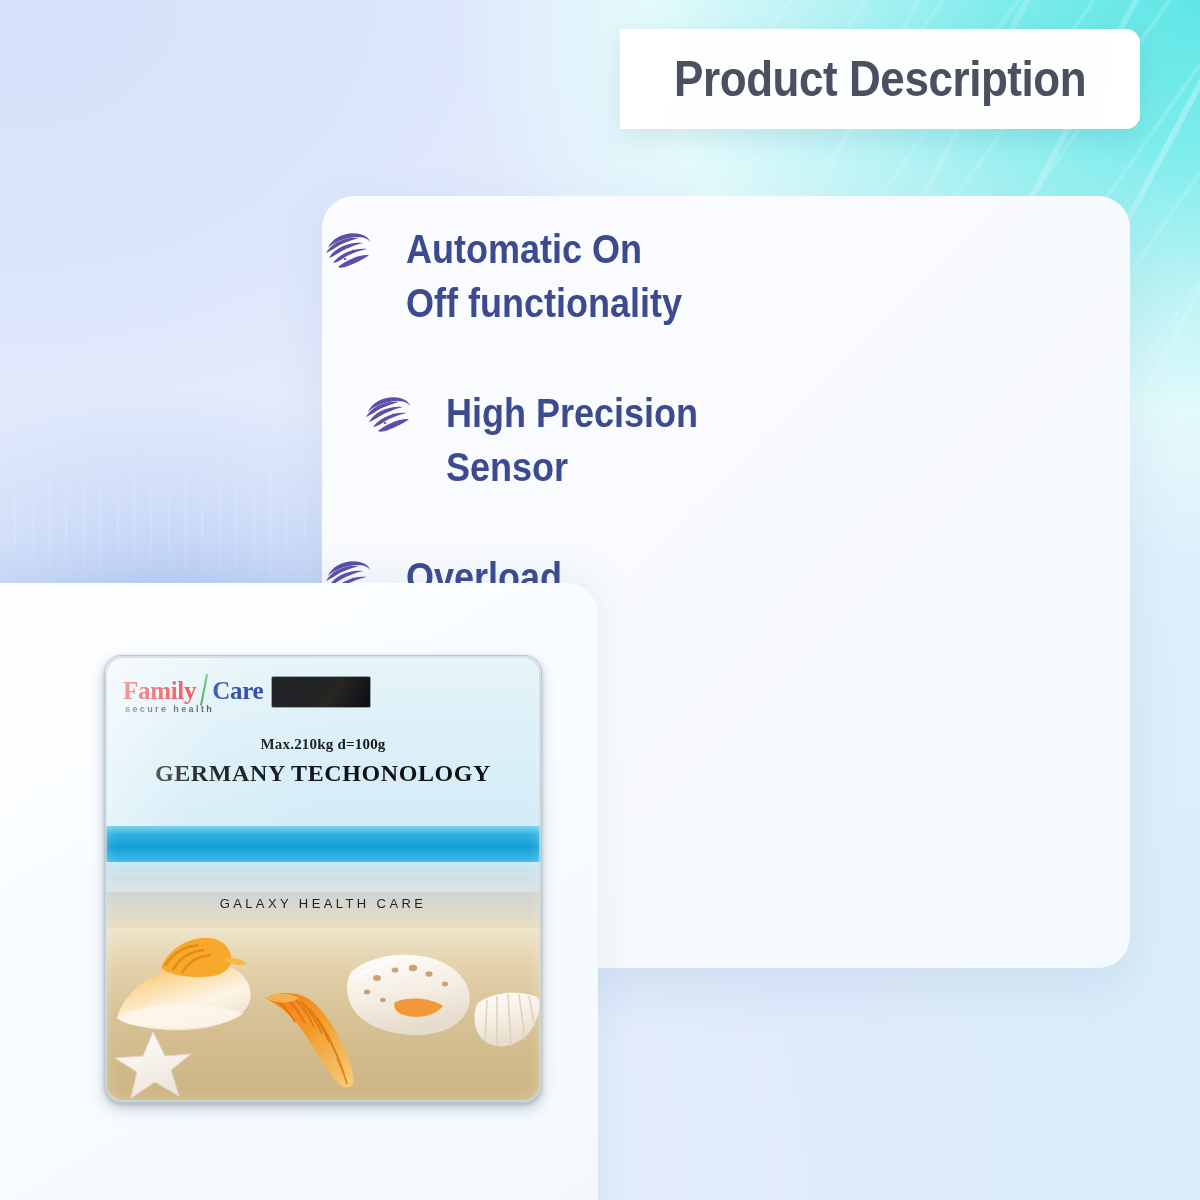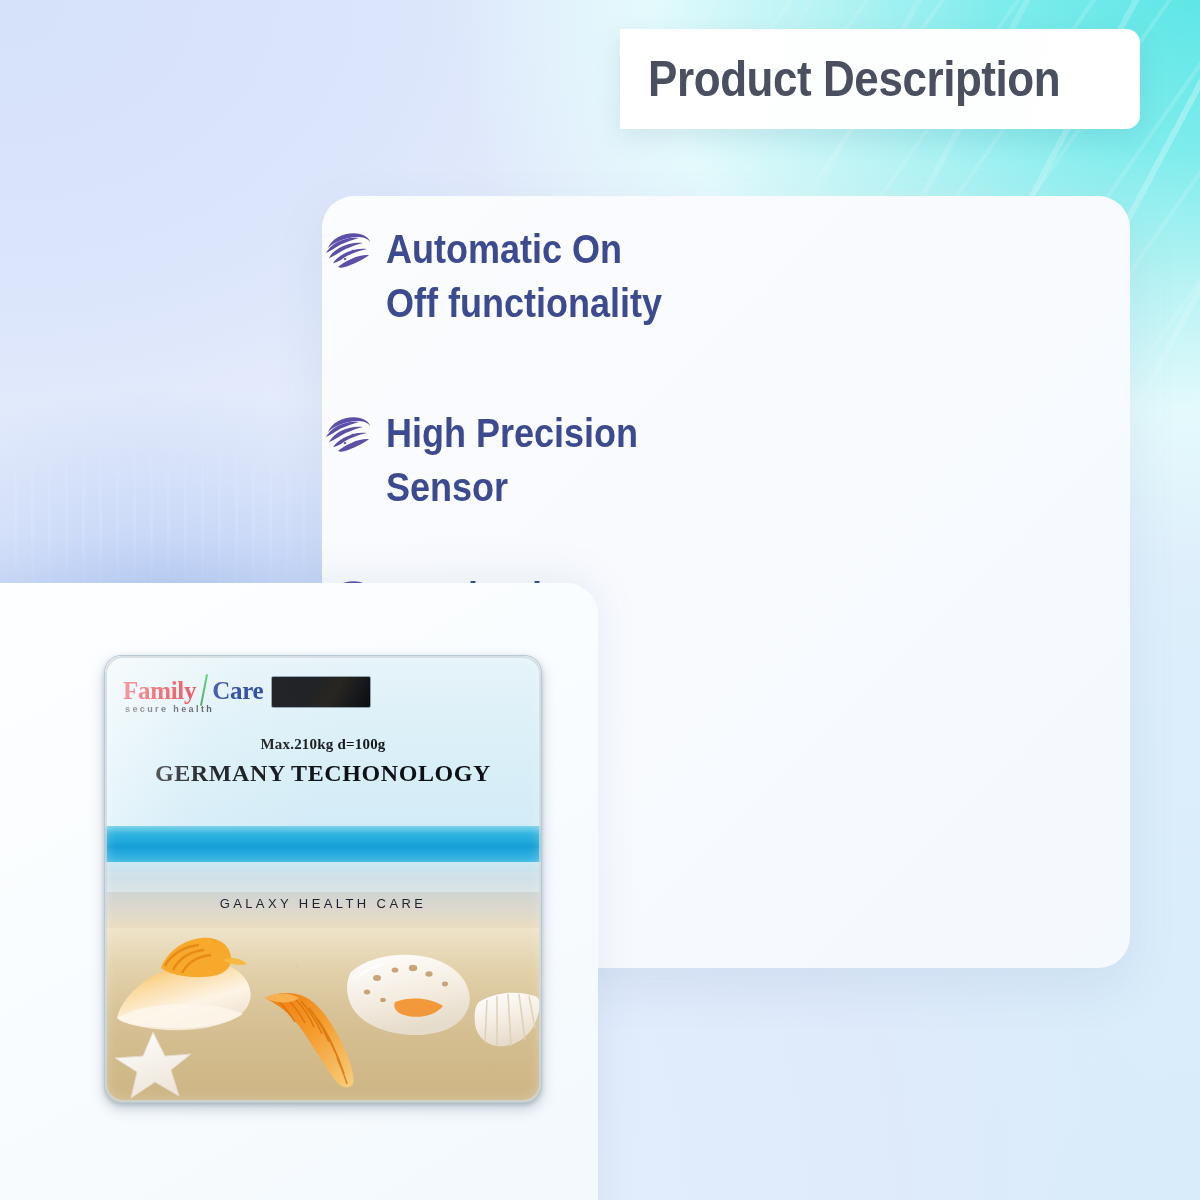--- a/index.html
+++ b/index.html
@@ -61,41 +61,41 @@
     position:absolute;left:-40px;top:300px;width:700px;height:300px;
     background:radial-gradient(70% 90% at 30% 100%, rgba(150,180,240,.55) 0%, rgba(170,195,243,.30) 45%, rgba(255,255,255,0) 78%);
   }
 
   
   .header-card{
     position:absolute;left:620px;top:29px;width:520px;height:100px;
     background:linear-gradient(100deg,#ffffff 0%,#fdfefe 60%,#ffffff 100%);
     border-radius:0 14px 14px 0;
     box-shadow:0 8px 26px rgba(60,110,140,.13);
-    display:flex;align-items:center;
+    display:flex;align-items:center;justify-content:center;
   }
   .header-title{
     font-family:"Liberation Sans Narrow","Liberation Sans", sans-serif;
     font-size:50px;font-weight:bold;color:#4a5060;
     letter-spacing:-0.5px;transform:scaleX(.88);transform-origin:center;
     white-space:nowrap;
   }
 
   
   .feature-card{
     position:absolute;left:322px;top:196px;width:808px;height:772px;
     background:linear-gradient(135deg,#fbfcfe 0%,#f8fafe 45%,#f4f9fd 100%);
     border-radius:32px;
     box-shadow:0 18px 50px rgba(70,110,160,.10);
   }
   .feature-list{
     position:absolute;left:322px;top:222px;width:500px;
   }
   .feature-item{
-    display:flex;align-items:flex-start;gap:12px;margin-bottom:44px;
+    display:flex;align-items:flex-start;gap:32px;margin-bottom:44px;
   }
   .bullet-icon{
     flex:0 0 auto;width:52px;height:44px;margin-top:6px;
   }
   .bullet-icon svg{display:block;width:52px;height:44px;}
   .feature-text{
     font-family:"Liberation Sans Narrow","Liberation Sans", sans-serif;
     font-size:40px;line-height:54px;font-weight:bold;color:#3c4a8f;
     transform:scaleX(.9);transform-origin:left center;
     max-width:330px;
@@ -242,21 +242,21 @@
           <path d="M16 39 C24 32, 38 26, 47 27 C44 30, 34 35, 26 38 C21 40, 17.5 40, 16 39 Z"></path>
           <ellipse cx="19" cy="14.5" rx="1.5" ry="1.3"></ellipse>
           <ellipse cx="31" cy="23" rx="1.4" ry="1.2"></ellipse>
           <ellipse cx="23" cy="31" rx="1.3" ry="1.1"></ellipse>
         </g>
       </svg>
     </span>
     <span class="feature-text">Automatic On Off functionality</span>
   </div>
 
-  <div class="feature-item" style="margin-top:76px;">
+  <div class="feature-item" style="margin-top:56px;padding-left:40px;">
     <span class="bullet-icon">
       <svg viewBox="0 0 52 44" xmlns="http://www.w3.org/2000/svg">
         <g fill="#5b4fa8">
           <path d="M6 20 C10 9, 26 3, 38 6 C44 7.5, 48 11, 48 15 C48 12, 43 9, 36 9 C24 9, 12 14, 6 20 Z"></path>
           <path d="M4 25 C9 15, 24 8, 37 10 C30 12, 20 15, 13 20 C9 22.5, 6 24, 4 25 Z"></path>
           <path d="M7 30 C12 20, 28 13, 41 15 C33 17, 22 21, 15 26 C11 28.5, 8.5 29.5, 7 30 Z"></path>
           <path d="M11 35 C17 26, 33 19, 45 21 C36 23, 25 27, 19 32 C15.5 34, 12.5 35, 11 35 Z"></path>
           <path d="M16 39 C24 32, 38 26, 47 27 C44 30, 34 35, 26 38 C21 40, 17.5 40, 16 39 Z"></path>
           <ellipse cx="19" cy="14.5" rx="1.5" ry="1.3"></ellipse>
           <ellipse cx="31" cy="23" rx="1.4" ry="1.2"></ellipse>

